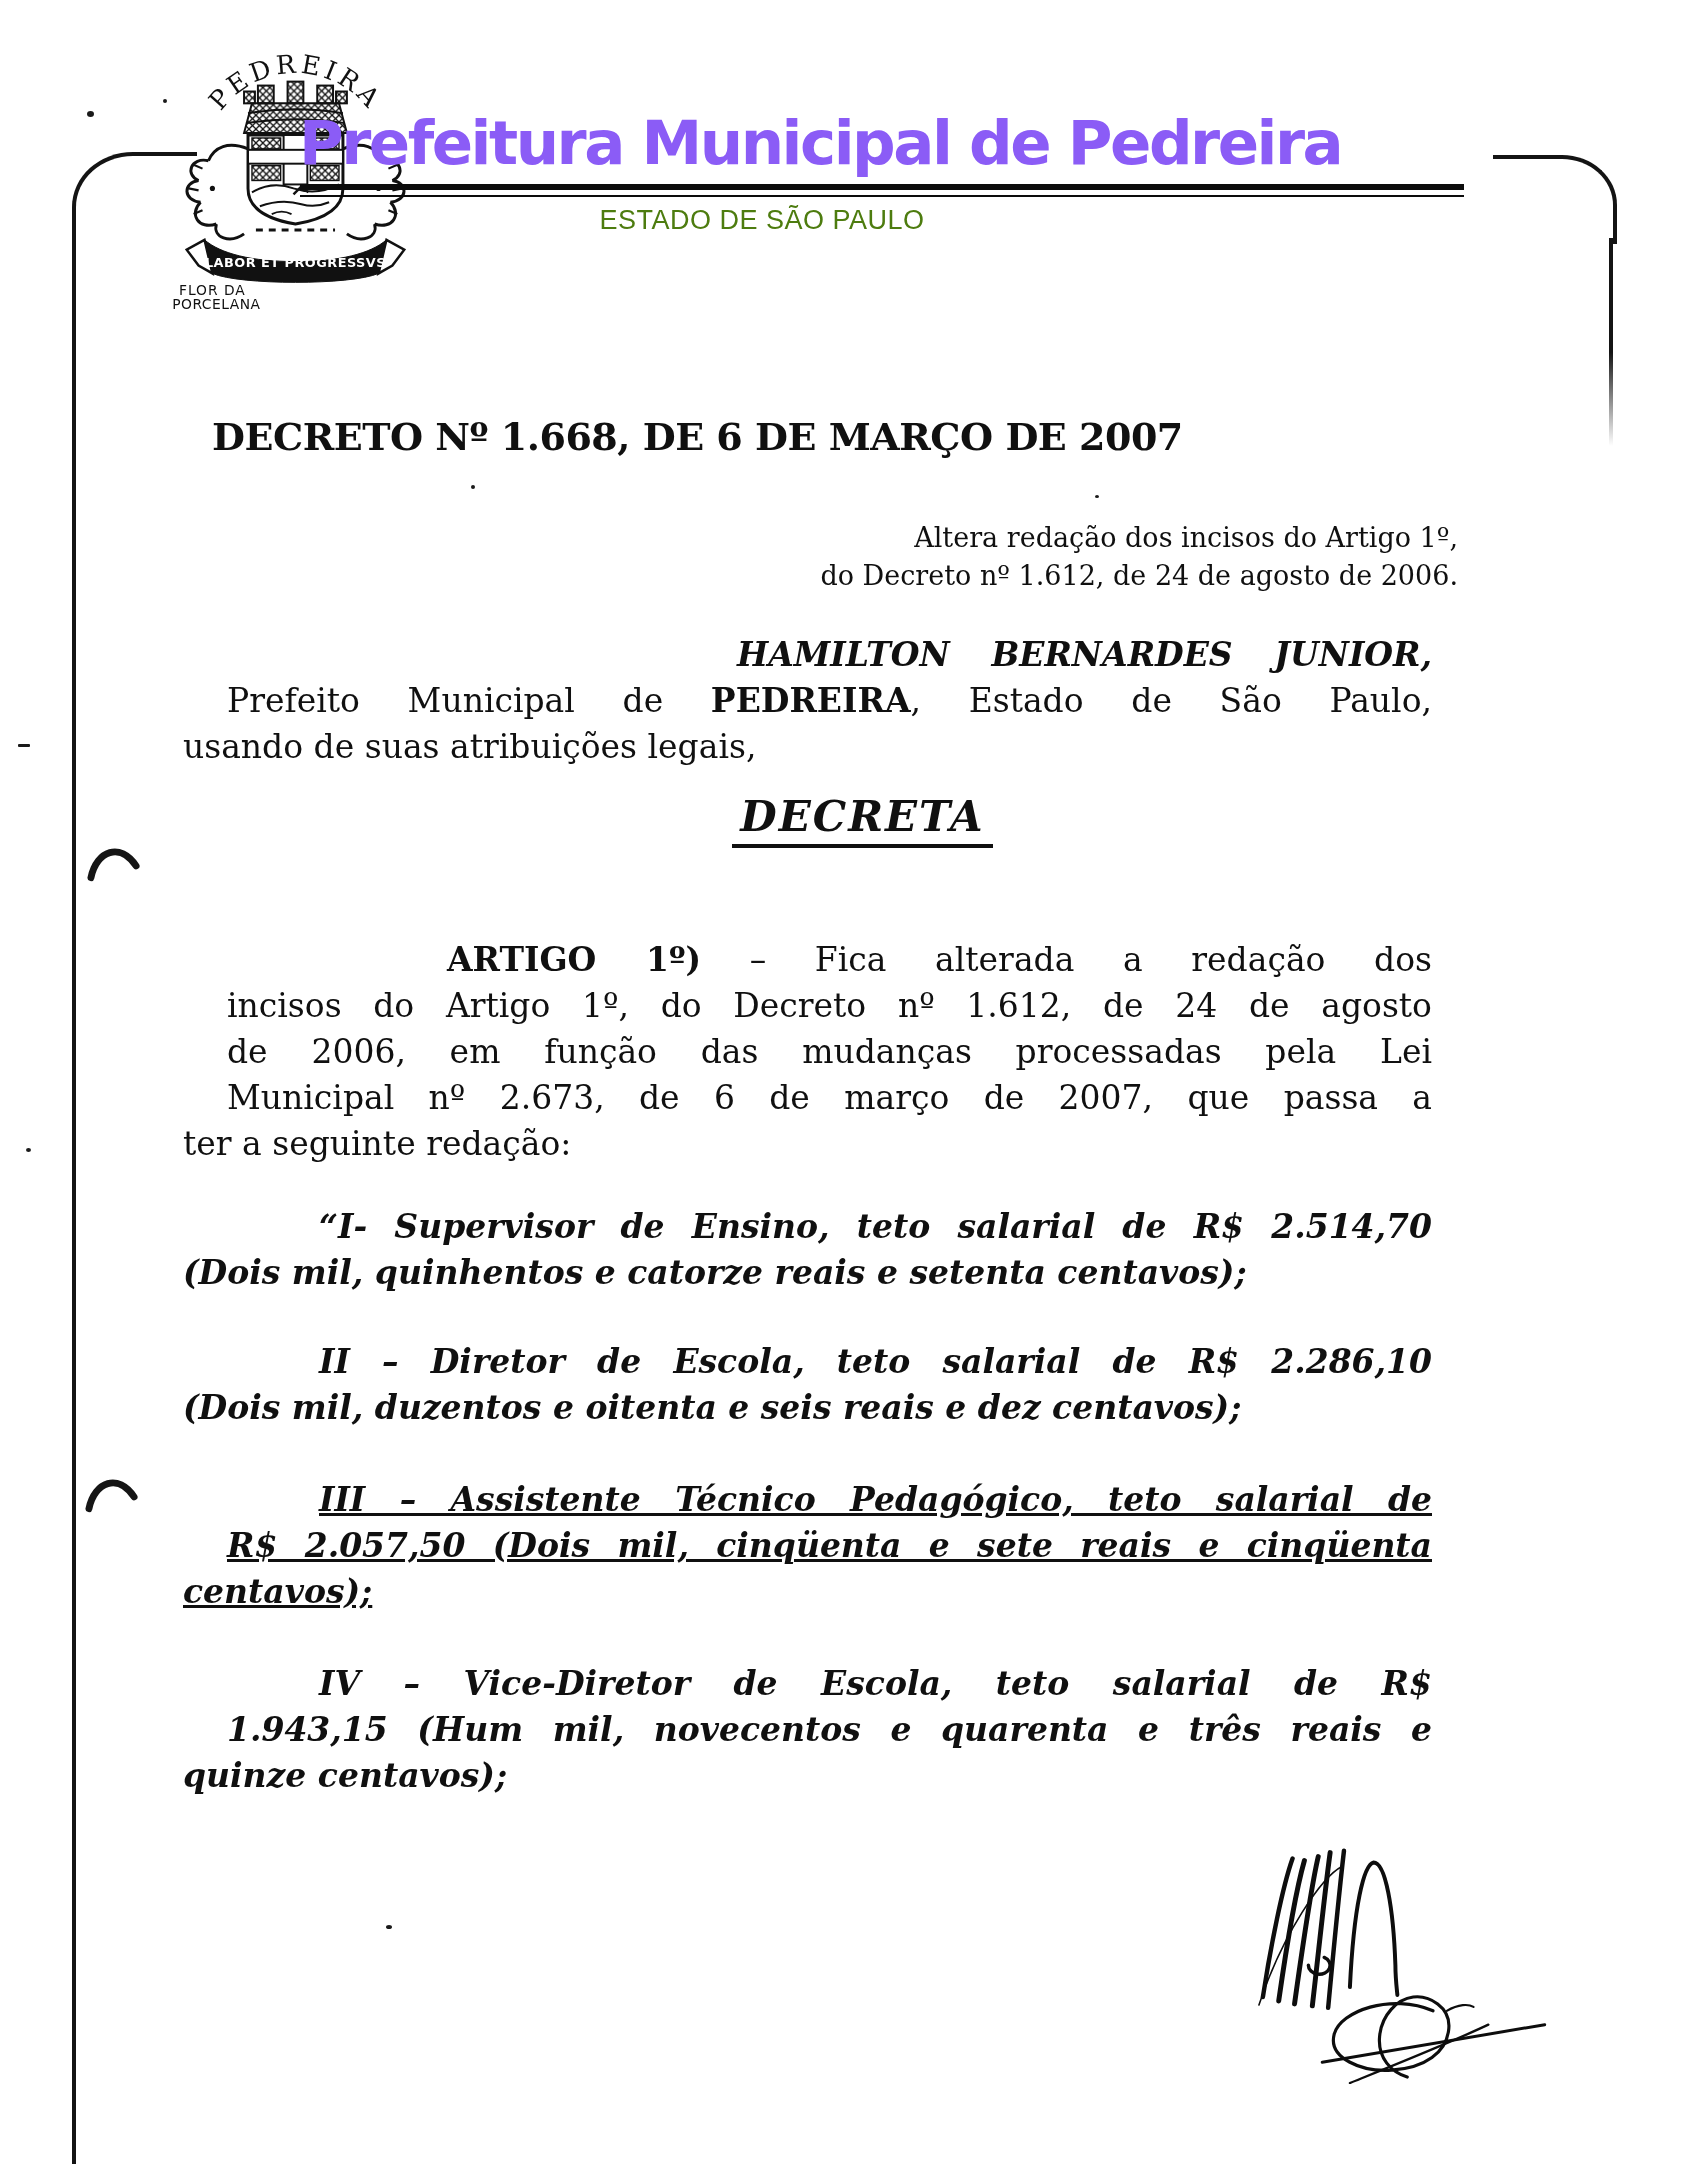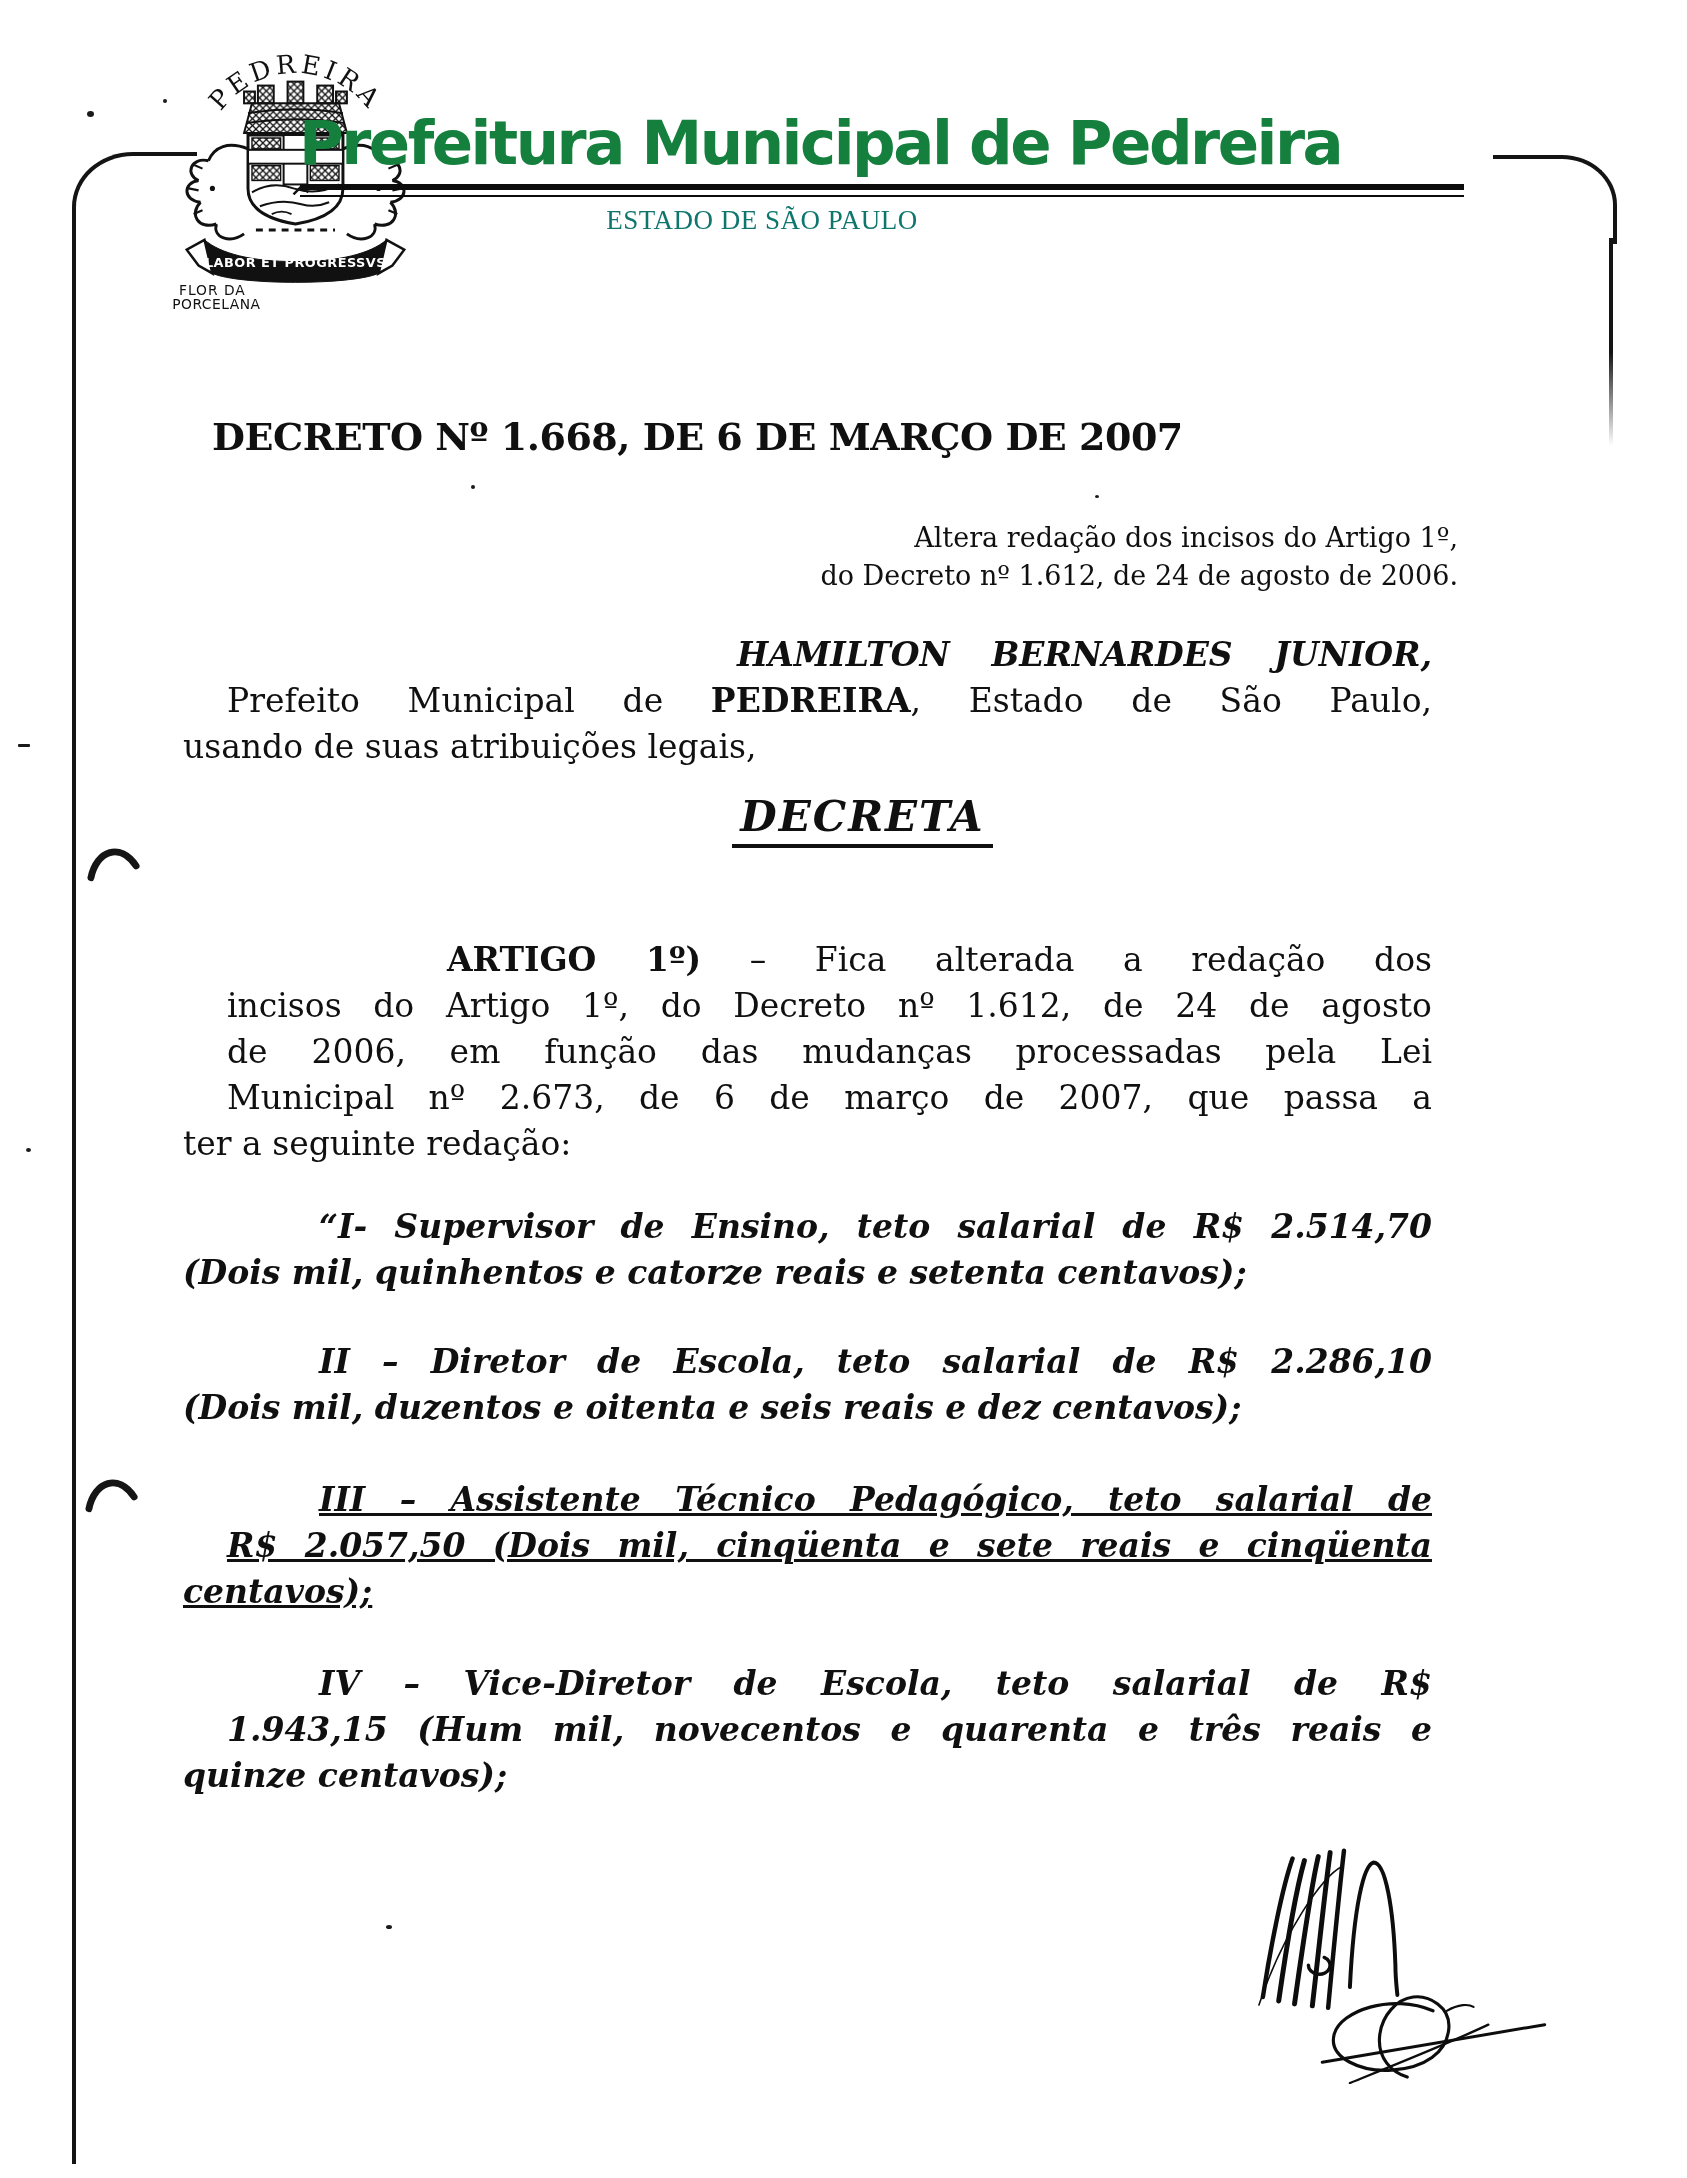--- a/index.html
+++ b/index.html
@@ -12,25 +12,25 @@
     border-top:4px solid #141414; border-left:4px solid #141414; border-top-left-radius:61px 55px; }
   .frame-left-line { position:absolute; left:72px; top:233px; width:4px; height:1931px; background:#141414; }
   .frame-corner-tr { position:absolute; left:1493px; top:155px; width:120px; height:85px;
     border-top:4px solid #141414; border-right:4px solid #141414; border-top-right-radius:55px 50px; }
   .frame-right-line { position:absolute; left:1609px; top:238px; width:4px; height:208px;
     background:linear-gradient(#141414 0%, #141414 55%, rgba(20,20,20,0) 100%); }
   
   .crest { position:absolute; left:145px; top:46px; width:297px; height:267px; }
   .org-name { position:absolute; left:299px; top:107px; width:1188px;
     font-family:"DejaVu Sans", sans-serif; font-weight:700; font-size:61px;
-    letter-spacing:-2.5px; white-space:nowrap; color:#15803d; }
+    letter-spacing:-2.5px; white-space:nowrap; color:#8b5cf6; }
   .org-underline-thick { position:absolute; left:300px; top:184px; width:1164px; height:6px; background:#0c0c0c; }
   .org-underline-thin  { position:absolute; left:300px; top:195px; width:1164px; height:2px; background:#0c0c0c; }
   .state-line { position:absolute; left:762px; top:205px; transform:translateX(-50%);
-    font-family:Liberation Serif, serif; font-size:27px; letter-spacing:0.5px; color:#0f766e; white-space:nowrap; }
+    font-family:Liberation Sans, sans-serif; font-size:27px; letter-spacing:0.5px; color:#4d7c0f; white-space:nowrap; }
   
   .doc-title { position:absolute; left:212px; top:414px; font-size:38px; font-weight:700;
     letter-spacing:-0.5px; white-space:nowrap; }
   .epigraph { position:absolute; left:614px; top:519px; width:844px; 
     font-size:27px; line-height:38px; }
   .epigraph .eline { text-align:right; }
   .para { position:absolute; left:183px; width:1249px; font-size:33px; line-height:46px; }
   .jl  { text-align:justify; text-align-last:justify;margin-left:44px; }
   .jl-end { text-align:justify; text-align-last:left; }
   .p-opening { top:632px; }

